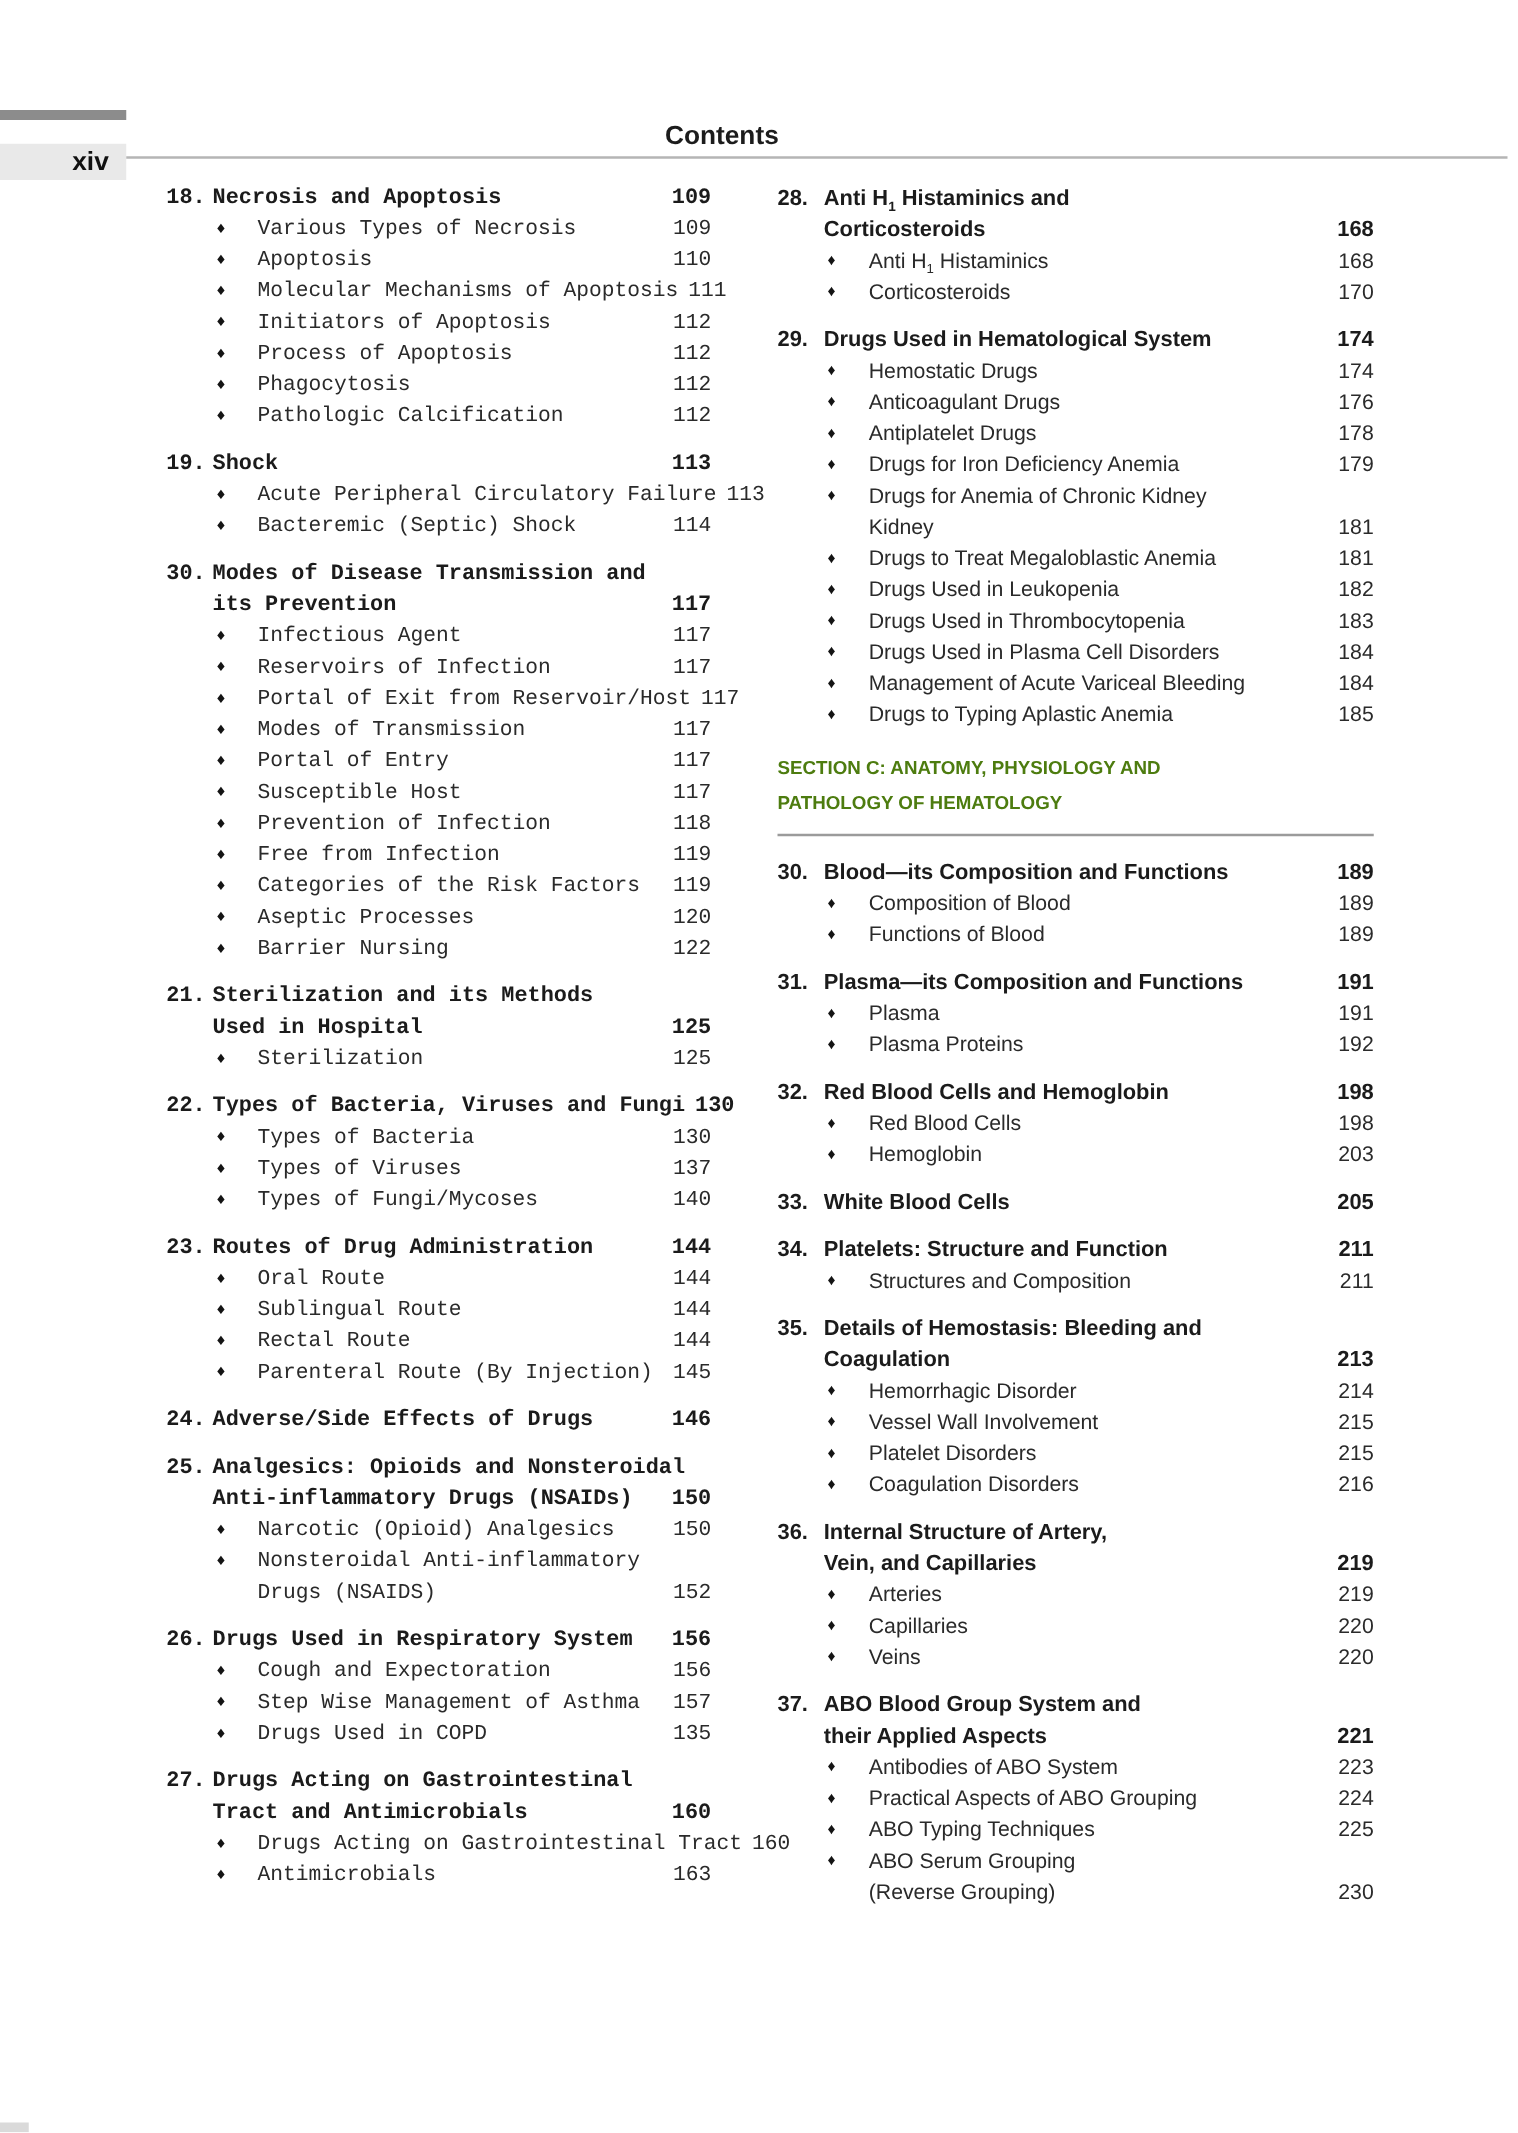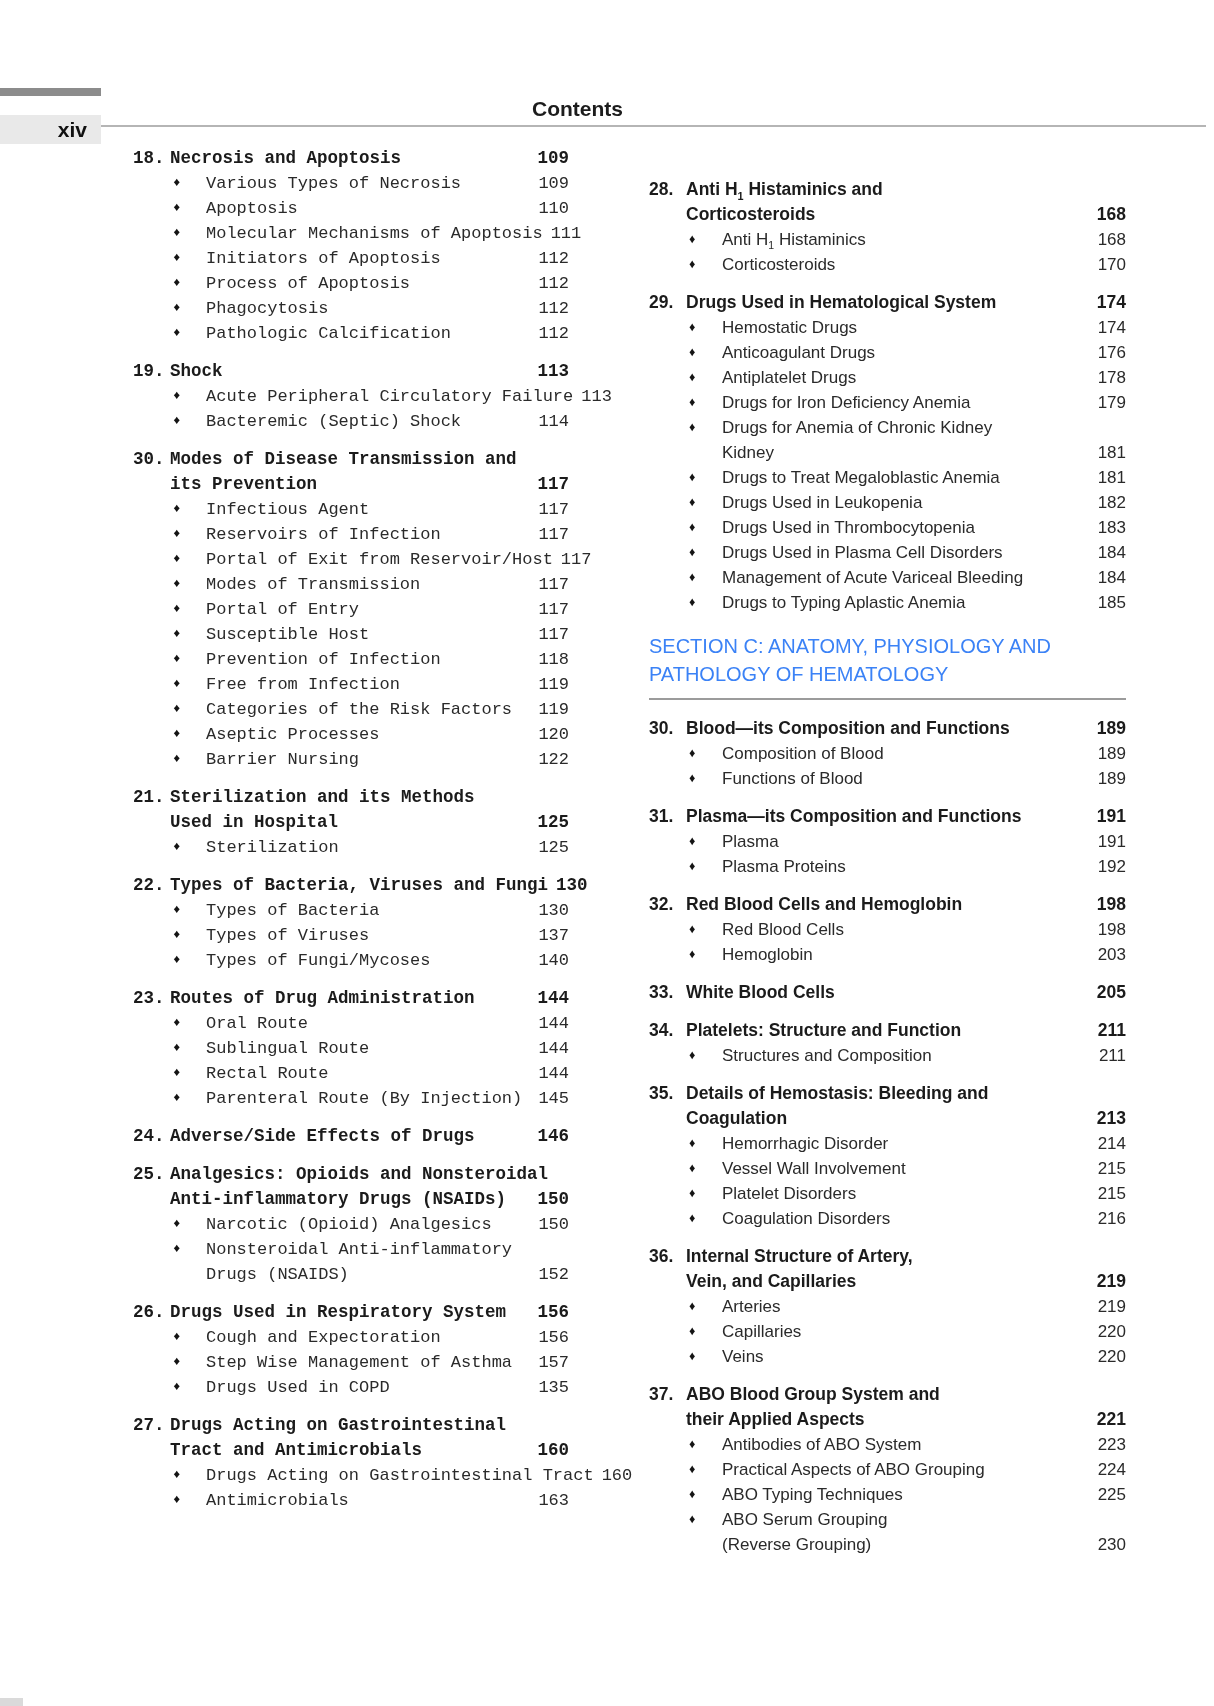--- a/index.html
+++ b/index.html
@@ -22,33 +22,33 @@
   #hdr-title{
     position:absolute;left:0;top:97px;width:1155px;text-align:center;
     font-size:21px;font-weight:700;color:#1c1c1c;
   }
   #hdr-rule{position:absolute;left:101px;top:125px;width:1105px;height:2px;background:#b5b5b5;}
   
   #bottom-mark{position:absolute;left:0;top:1698px;width:23px;height:8px;background:#dadada;}
   
   .toc-col{position:absolute;top:146px;}
   #col-left{left:133px;width:436px;font-family:Liberation Mono, monospace;}
-  #col-right{left:649px;width:477px;margin-top:31px;}
+  #col-right{left:622px;width:477px;}
   .chapter{margin-bottom:13px;}
   .row{display:flex;line-height:25px;white-space:nowrap;}
   .title-row{font-weight:bold;font-size:17.5px;color:#1b1b1b;}
   .num{width:37px;flex:none;}
   .item-row{padding-left:40px;font-size:17px;color:#2a2a2a;}
   .bullet{width:33px;flex:none;font-size:12.5px;color:#141414;}
   .t{flex:1 1 auto;}
   .pg{flex:none;margin-left:8px;}
   sub{font-size:0.62em;line-height:0;}
   
   .section{margin:17px 0 16px 0;}
-  .s-line{font-weight:normal;font-size:20px;line-height:28px;color:#3b82f6;white-space:nowrap;}
+  .s-line{font-weight:bold;font-size:15px;line-height:28px;color:#4d7c0f;white-space:nowrap;}
   .s-rule{height:2px;background:#9b9b9b;margin-top:10px;}
 </style>
 </head>
 <body>
 
 <div id="page">
   <div id="corner-bar"></div>
   <div id="page-tab">
     <span class="lbl">xiv</span>
   </div>

